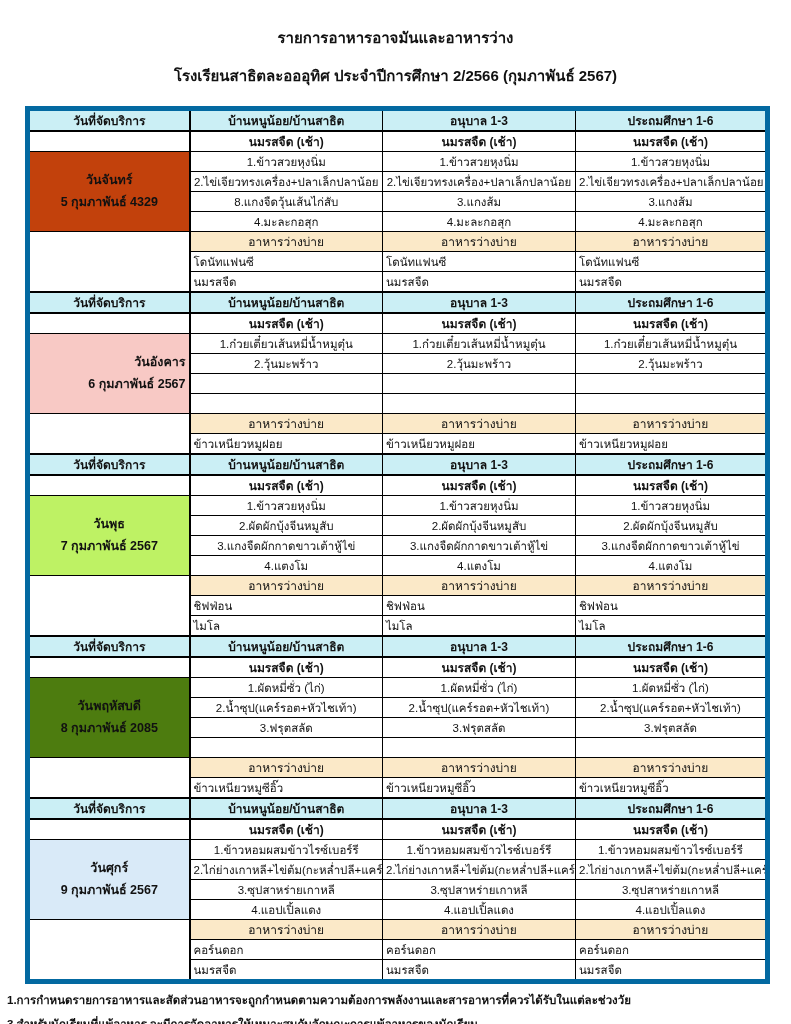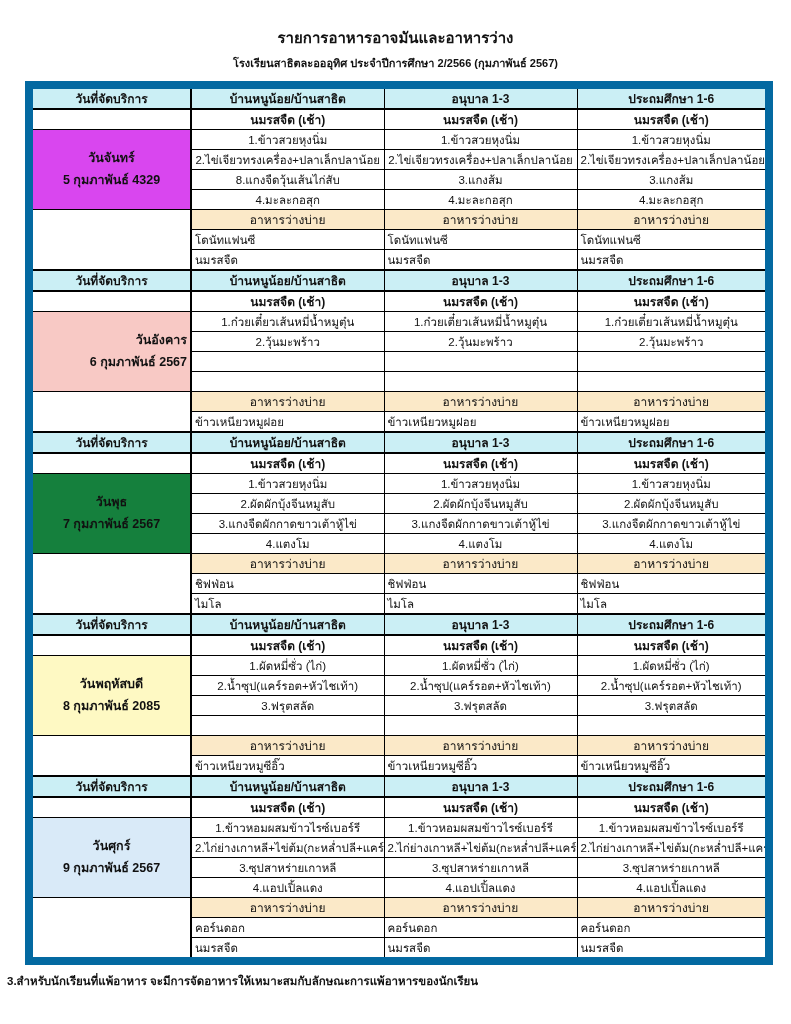--- a/index.html
+++ b/index.html
@@ -1,19 +1,19 @@
 <!DOCTYPE html>
 <html><head>
 <meta charset="utf-8">
 <style>
   html,body{margin:0;padding:0;background:#fff;}
   body{width:791px;height:1024px;overflow:hidden;font-family:"Liberation Sans",sans-serif;color:#111;}
   .title{margin-top:26px;text-align:center;font-weight:bold;font-size:15px;}
-  .subtitle{margin-top:4px;text-align:center;font-weight:bold;font-size:11px;}
-  table.menu{border-collapse:collapse;table-layout:fixed;width:740px;margin:9px 0 0 25px;border:8px solid #0369a1;}
+  .subtitle{margin-top:14px;text-align:center;font-weight:bold;font-size:15px;}
+  table.menu{border-collapse:collapse;table-layout:fixed;width:740px;margin:18px 0 0 25px;border:5px solid #0369a1;}
   td{border:1px solid #000;height:19px;padding:0 3px;overflow:hidden;white-space:nowrap;font-size:11.5px;vertical-align:middle;}
   td.c0{border-right-width:2px;}
   td.hdr{font-weight:bold;text-align:center;font-size:12px;border-top-width:2px;border-bottom-width:2px;}
   td.milk{font-weight:bold;text-align:center;font-size:12px;background:#fff;}
   td.snackhdr{font-weight:normal;text-align:center;font-size:12px;}
   td.menuCell{text-align:center;}
   td.snack{}
   td.day{text-align:center;font-weight:bold;font-size:12.5px;}
   td.day div{line-height:1.7;}
   td.filler{background:#fff;}
@@ -43,21 +43,21 @@
         <td class="hdr" style="background: rgb(203, 239, 245);">อนุบาล 1-3</td>
         <td class="hdr" style="background: rgb(203, 239, 245);">ประถมศึกษา 1-6</td>
       </tr>
       <tr>
         <td class="filler c0"></td>
         <td class="milk">นมรสจืด (เช้า)</td>
         <td class="milk">นมรสจืด (เช้า)</td>
         <td class="milk">นมรสจืด (เช้า)</td>
       </tr>
       <tr>
-        <td class="day c0" rowspan="4" style="background: #d946ef;">
+        <td class="day c0" rowspan="4" style="background: #c2410c;">
           <div>วันจันทร์</div>
           <div>5 กุมภาพันธ์ 4329</div>
         </td>
         <td class="menuCell">1.ข้าวสวยหุงนิ่ม</td>
         <td class="menuCell">1.ข้าวสวยหุงนิ่ม</td>
         <td class="menuCell">1.ข้าวสวยหุงนิ่ม</td>
       </tr>
       <tr>
         <td class="menuCell">2.ไข่เจียวทรงเครื่อง+ปลาเล็กปลาน้อย</td>
         <td class="menuCell">2.ไข่เจียวทรงเครื่อง+ปลาเล็กปลาน้อย</td>
@@ -145,21 +145,21 @@
         <td class="hdr" style="background: rgb(203, 239, 245);">อนุบาล 1-3</td>
         <td class="hdr" style="background: rgb(203, 239, 245);">ประถมศึกษา 1-6</td>
       </tr>
       <tr>
         <td class="filler c0"></td>
         <td class="milk">นมรสจืด (เช้า)</td>
         <td class="milk">นมรสจืด (เช้า)</td>
         <td class="milk">นมรสจืด (เช้า)</td>
       </tr>
       <tr>
-        <td class="day c0" rowspan="4" style="background: #15803d;">
+        <td class="day c0" rowspan="4" style="background: #bef264;">
           <div>วันพุธ</div>
           <div>7 กุมภาพันธ์ 2567</div>
         </td>
         <td class="menuCell">1.ข้าวสวยหุงนิ่ม</td>
         <td class="menuCell">1.ข้าวสวยหุงนิ่ม</td>
         <td class="menuCell">1.ข้าวสวยหุงนิ่ม</td>
       </tr>
       <tr>
         <td class="menuCell">2.ผัดผักบุ้งจีนหมูสับ</td>
         <td class="menuCell">2.ผัดผักบุ้งจีนหมูสับ</td>
@@ -199,21 +199,21 @@
         <td class="hdr" style="background: rgb(203, 239, 245);">อนุบาล 1-3</td>
         <td class="hdr" style="background: rgb(203, 239, 245);">ประถมศึกษา 1-6</td>
       </tr>
       <tr>
         <td class="filler c0"></td>
         <td class="milk">นมรสจืด (เช้า)</td>
         <td class="milk">นมรสจืด (เช้า)</td>
         <td class="milk">นมรสจืด (เช้า)</td>
       </tr>
       <tr>
-        <td class="day c0" rowspan="4" style="background: #fef9c3;">
+        <td class="day c0" rowspan="4" style="background: #4d7c0f;">
           <div>วันพฤหัสบดี</div>
           <div>8 กุมภาพันธ์ 2085</div>
         </td>
         <td class="menuCell">1.ผัดหมี่ซั่ว (ไก่)</td>
         <td class="menuCell">1.ผัดหมี่ซั่ว (ไก่)</td>
         <td class="menuCell">1.ผัดหมี่ซั่ว (ไก่)</td>
       </tr>
       <tr>
         <td class="menuCell">2.น้ำซุป(แคร์รอต+หัวไชเท้า)</td>
         <td class="menuCell">2.น้ำซุป(แคร์รอต+หัวไชเท้า)</td>
@@ -292,14 +292,15 @@
       <tr>
         <td class="filler c0 nob-top"></td>
         <td class="snack">นมรสจืด</td>
         <td class="snack">นมรสจืด</td>
         <td class="snack">นมรสจืด</td>
       </tr>
     </tbody>
 </table>
 
 <div class="notes">
+  <div>1.การกำหนดรายการอาหารและสัดส่วนอาหารจะถูกกำหนดตามความต้องการพลังงานและสารอาหารที่ควรได้รับในแต่ละช่วงวัย</div>
   <div>3.สำหรับนักเรียนที่แพ้อาหาร จะมีการจัดอาหารให้เหมาะสมกับลักษณะการแพ้อาหารของนักเรียน</div>
 </div>
 
 </body></html>

